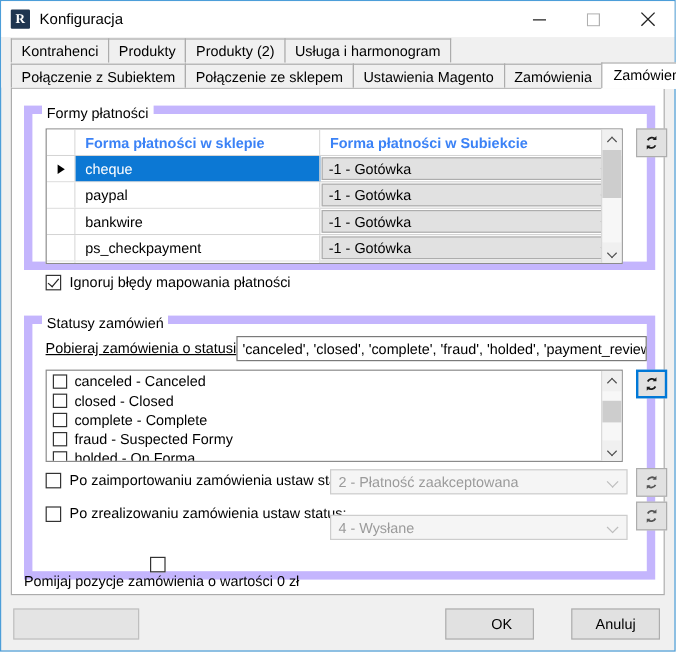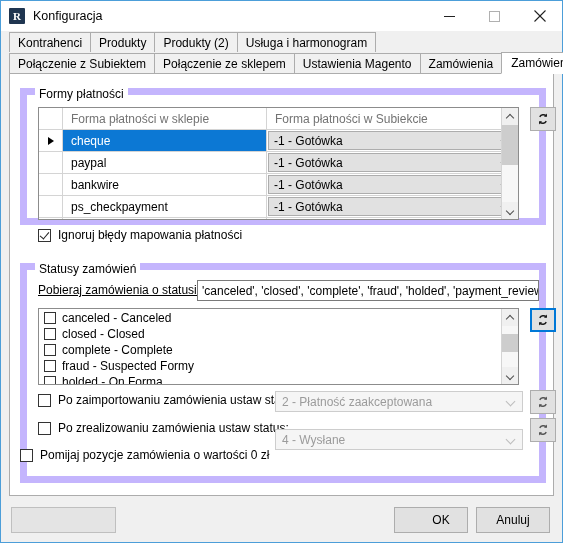--- a/index.html
+++ b/index.html
@@ -144,25 +144,26 @@
   .grid-header {
     display: flex;
     height: 22px;
     background: #FFFFFF;
     border-bottom: 1px solid #D4D4D4;
   }
   .gh-cell {
     display: flex;
     align-items: center;
     font-size: 12px;
-    color: #737373;
+    color: #3b82f6;
     border-right: 1px solid #D4D4D4;
     padding-left: 8px;
     height: 100%;
     background: #FFFFFF;
+    font-weight: bold;
   }
   .gh-rowsel { width: 24px; padding-left: 0; }
   .gh-shop   { width: 204px; }
   .gh-subiekt{ width: 250px; border-right: none; }
 
   .grid-row {
     display: flex;
     height: 22px;
     border-bottom: 1px solid #D4D4D4;
     align-items: stretch;
@@ -396,21 +397,21 @@
     font-size: 12px;
     color: #000;
     cursor: default;
   }
   .dlg-btn.disabled {
     background: #E4E4E4;
     border-color: #BFBFBF;
     color: #A0A0A0;
   }
   #btn-blank { left: 10px; top: 506px; width: 105px; }
-  #btn-ok    { left: 393px; top: 506px; width: 74px; padding-left: 20px; }
+  #btn-ok    { left: 370px; top: 506px; width: 74px; padding-left: 20px; }
   #btn-cancel{ left: 475px; top: 506px; width: 74px; }
 </style>
 </head>
 <body>
 
 <div id="window">
 
   <div id="titlebar">
     <div id="app-icon">R</div>
     <div id="title-text">Konfiguracja</div>
@@ -628,21 +629,21 @@
       <div class="refresh-btn" style="left:503px; top:148px;">
         <svg width="14" height="14" viewBox="0 0 16 16">
           <path d="M11.6 4.4A4.6 4.6 0 0 0 4.3 5.6" fill="none" stroke="#555" stroke-width="1.7"></path>
           <path d="M4.4 11.6a4.6 4.6 0 0 0 7.3-1.2" fill="none" stroke="#555" stroke-width="1.7"></path>
           <path d="M12.6 1.6 L12.6 5.4 L9 5.4 Z" fill="#555"></path>
           <path d="M3.4 14.4 L3.4 10.6 L7 10.6 Z" fill="#555"></path>
         </svg>
       </div>
     </div>
 
-    <div class="cbrow" style="left:10px; top:374px;">
+    <div class="cbrow" style="left:10px; top:390px;flex-direction:column;">
       <span class="cbox"></span>
       <span>Pomijaj pozycje zamówienia o wartości 0 zł</span>
     </div>
   </div>
 
   <div class="dlg-btn disabled" id="btn-blank"></div>
   <div class="dlg-btn" id="btn-ok">OK</div>
   <div class="dlg-btn" id="btn-cancel">Anuluj</div>
 
 </div>

